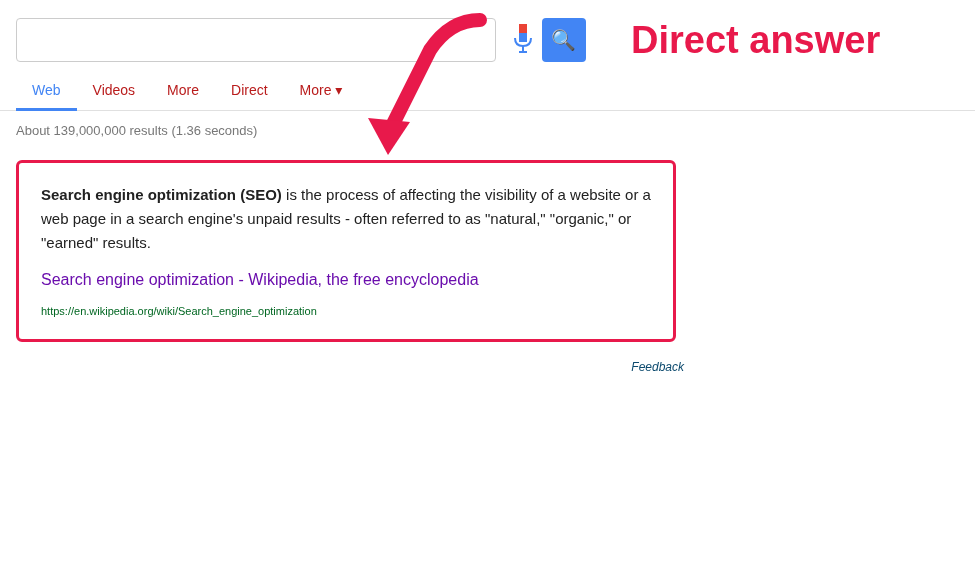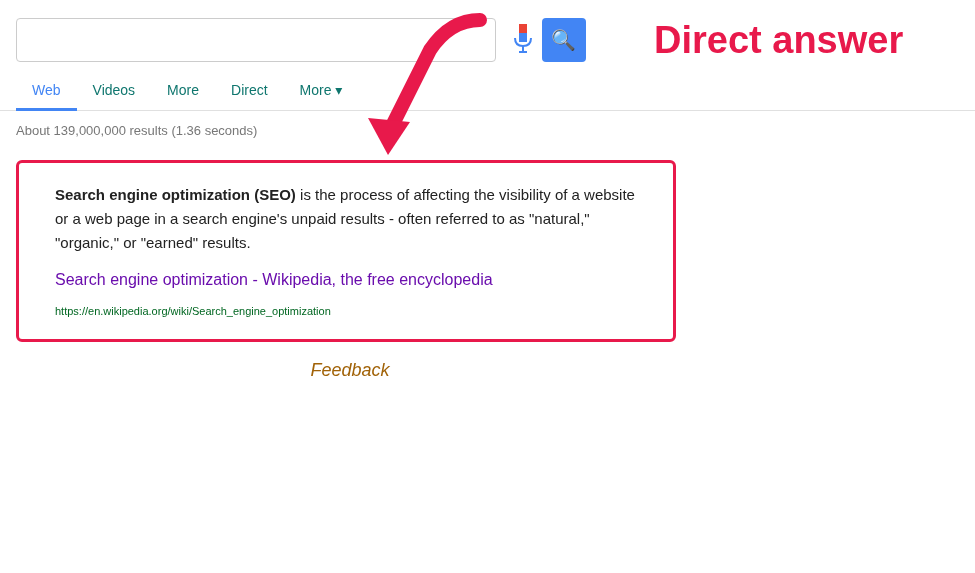--- a/index.html
+++ b/index.html
@@ -59,36 +59,36 @@
     .search-button-icon {
       color: white;
       font-size: 20px;
     }
 
     
     .direct-answer-label {
       font-size: 38px;
       font-weight: bold;
       color: #e8194b;
-      margin-left: 60px;
+      margin-left: 37px;
       flex: 1;
     }
 
     
     .nav-tabs {
       display: flex;
       align-items: flex-start;
       border-bottom: 1px solid #e0e0e0;
       padding: 0 16px;
       gap: 0;
     }
     .nav-tab {
       padding: 10px 16px;
       font-size: 14px;
-      color: #0f766e;
+      color: #b91c1c;
       cursor: pointer;
       text-decoration: none;
       border-bottom: 3px solid transparent;
       margin-bottom: -1px;
     }
     .nav-tab.active {
       color: #4285f4;
       border-bottom: 3px solid #4285f4;
       font-weight: 500;
     }
@@ -112,21 +112,21 @@
       top: -140px;
       left: 330px;
       pointer-events: none;
       z-index: 10;
     }
 
     
     .answer-box {
       border: 3px solid #e8194b;
       border-radius: 6px;
-      padding: 20px 36px;
+      padding: 20px 22px;
       max-width: 660px;
       background: #fff;
       position: relative;
       z-index: 5;
     }
     .answer-text {
       font-size: 15px;
       line-height: 1.6;
       color: #222;
     }
@@ -143,24 +143,24 @@
       text-decoration: none;
       margin-bottom: 12px;
     }
     .answer-url {
       font-size: 11px;
       color: #006621;
     }
 
     
     .feedback {
-      text-align: center;
+      text-align: right;
       padding: 8px 16px;
-      font-size: 18px;
-      color: #a16207;
+      font-size: 12px;
+      color: #0c4a6e;
       font-style: italic;
       max-width: 700px;
     }
   </style>
 </head>
 <body>
 
 <div class="search-bar-area">
   <div class="search-input-wrapper">
     <input class="search-input" type="text" style="">

